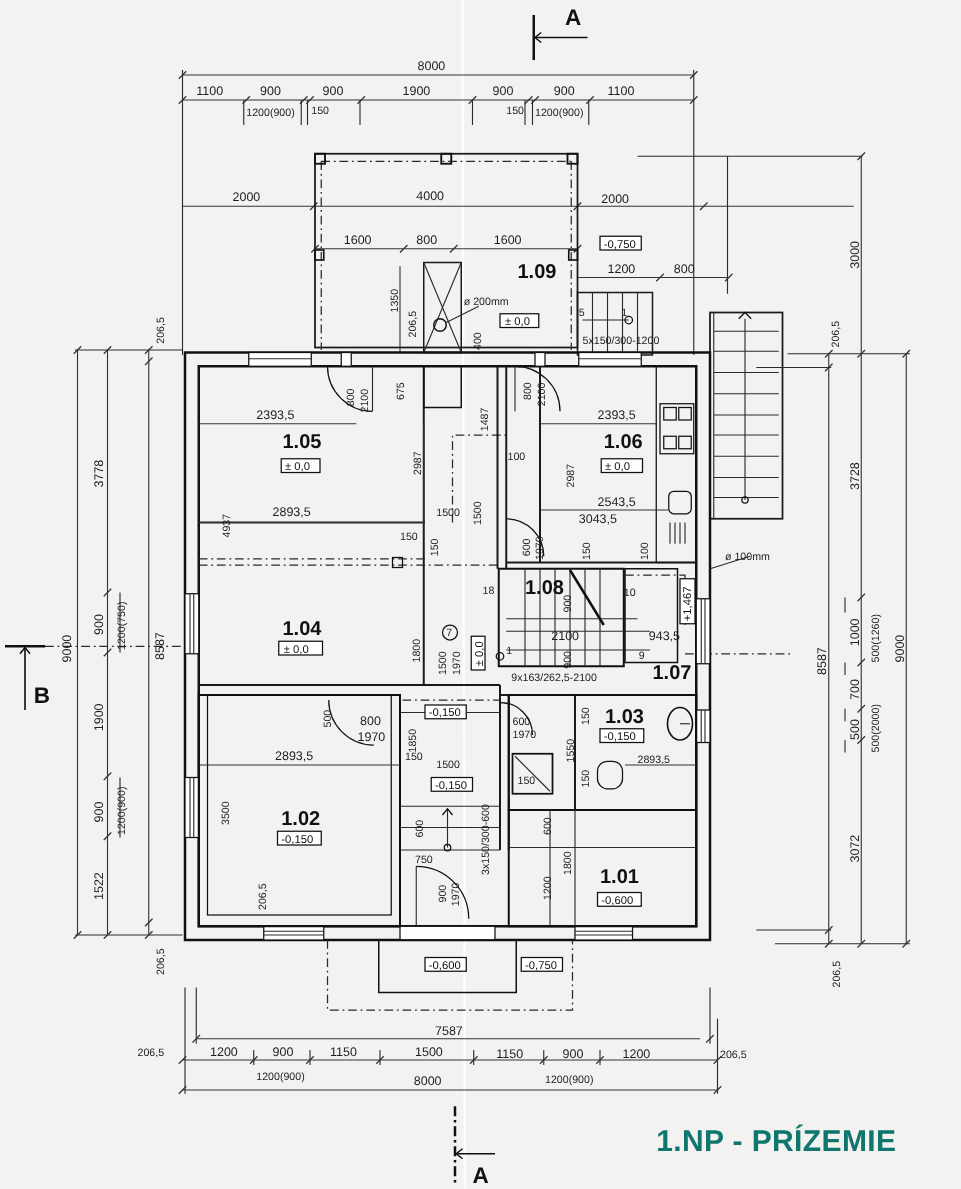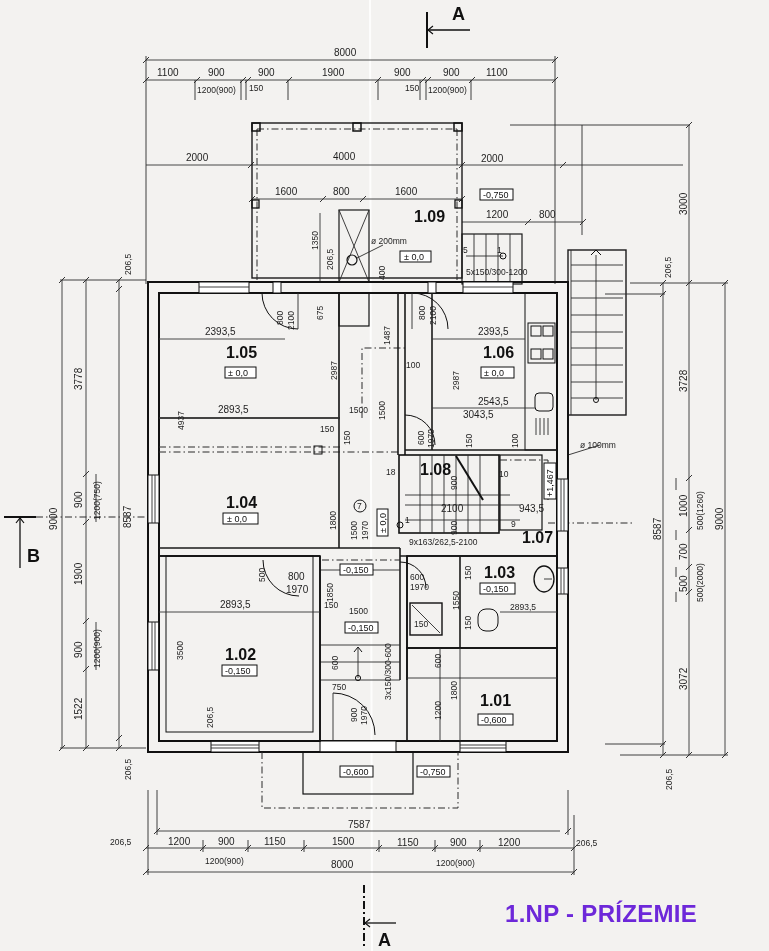--- a/index.html
+++ b/index.html
@@ -10,21 +10,21 @@
   .dash{fill:none;stroke:#2a2a2a;stroke-width:1;stroke-dasharray:7 3 1.5 3;}
   .dim{fill:none;stroke:#333;stroke-width:0.9;}
   .tick{stroke:#333;stroke-width:1;}
   .txt{font-family:"Liberation Sans",sans-serif;font-size:10px;fill:#1e1e1e;}
   .txts{font-family:"Liberation Sans",sans-serif;font-size:8.5px;fill:#1e1e1e;}
   .room{font-family:"Liberation Sans",sans-serif;font-size:16px;font-weight:bold;fill:#111;}
   .lvl{font-family:"Liberation Sans",sans-serif;font-size:9px;fill:#111;}
   .lvlbox{fill:#fff;stroke:#111;stroke-width:1;}
   .sec{font-family:"Liberation Sans",sans-serif;font-size:18px;font-weight:bold;fill:#111;}
   .fold{stroke:#ffffff;stroke-width:2;opacity:.85;}
-  #title{position:absolute;left:505px;top:900px;font-family:"Liberation Sans",sans-serif;font-weight:bold;font-size:24px;color:#6d28d9;letter-spacing:0.3px;}
+  #title{position:absolute;left:525px;top:900px;font-family:"Liberation Sans",sans-serif;font-weight:bold;font-size:24px;color:#0f766e;letter-spacing:0.3px;}
 </style>
 </head>
 <body>
 
 <svg id="plan" viewBox="0 0 769 951" xmlns="http://www.w3.org/2000/svg">
 
   <line class="fold" x1="370" y1="0" x2="372" y2="951"></line>
 
   <g>
     <line x1="427" y1="12" x2="427" y2="48" stroke="#111" stroke-width="2"></line>

